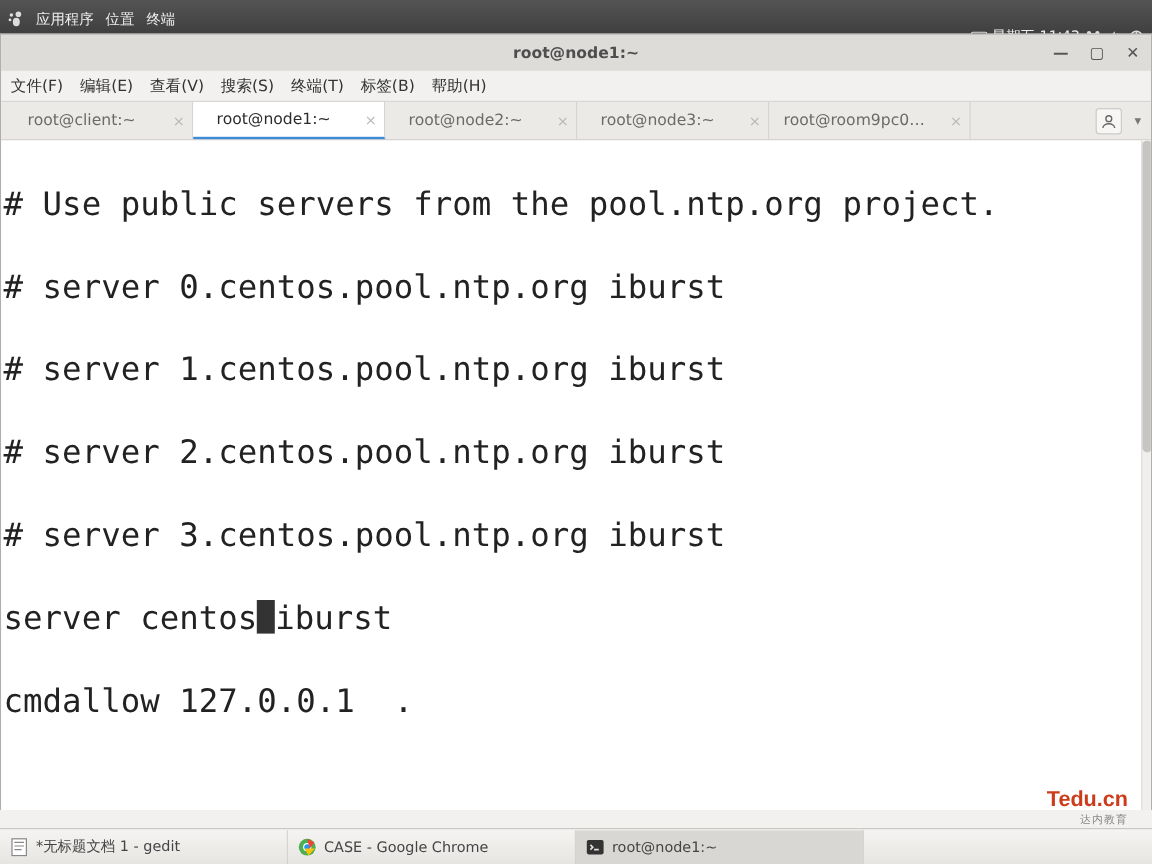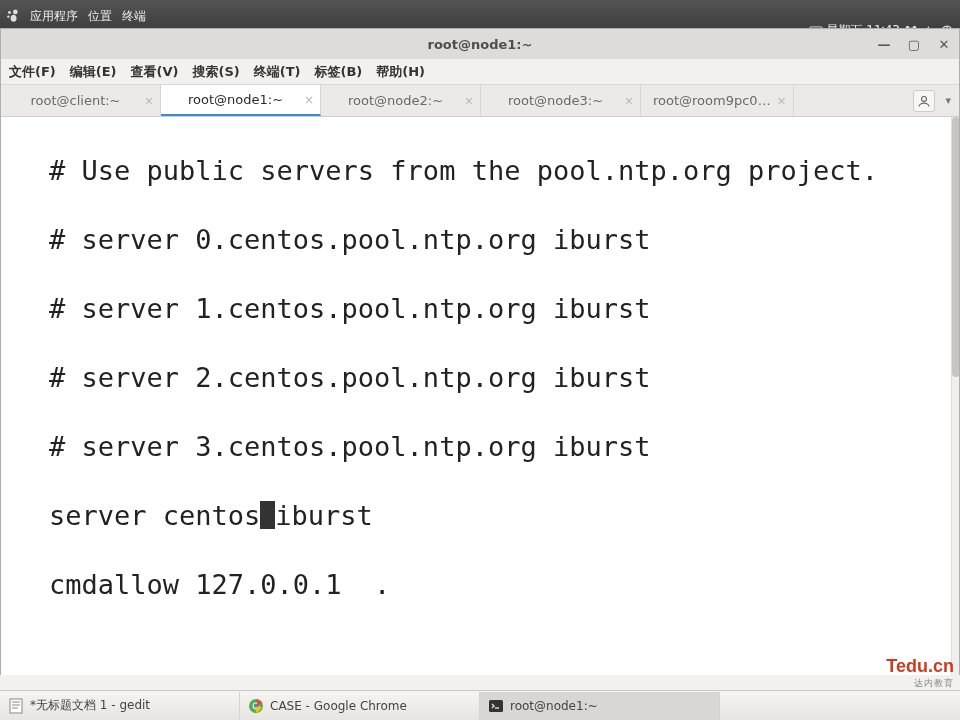--- a/index.html
+++ b/index.html
@@ -43,39 +43,38 @@
 }
 .titlebar .ttl { flex:1; text-align:center; }
 .win-btns { position:absolute; right:4px; display:flex; gap:8px; }
 .win-btn { width:22px; height:22px; display:flex; align-items:center; justify-content:center; font-size:13px; color:#555; cursor:pointer; }
 .menubar {
   height: 26px; background: #f2f1f0;
   display: flex; align-items: center; gap: 14px;
   font-size: 13px; color:#333;
   padding: 0 8px;
   border-bottom: 1px solid #d9d7d4;
-  font-weight: bold;
 }
 .menubar span { cursor:pointer; }
 
 
 .tabbar {
   height: 32px; background:#eceae7;
   display:flex; align-items:stretch;
   border-bottom: 1px solid #d0cecb;
   position: relative;
 }
 .tab {
   min-width: 160px;
   display:flex; align-items:center; justify-content:center;
   font-size: 13px; color:#6a6a6a;
   border-right:1px solid #d7d5d2;
   position:relative;
   cursor:pointer;
-  padding: 0 22px 0 12px;
+  padding: 0 37px 0 12px;
 }
 .tab.active {
   background: #fff; color:#2b2b2b;
   border-bottom: 2px solid #3d8ad6;
 }
 .tab .close-x {
   position:absolute; right:6px; top:50%; transform:translateY(-50%);
   font-size: 12px; color:#b7b7b7;
 }
 .tabbar-right {
@@ -83,21 +82,20 @@
 }
 .tabbar-right .icon-btn { width:22px; height:22px; display:flex; align-items:center; justify-content:center; border:1px solid #ccc; border-radius:3px; background:#f7f6f4; }
 
 
 .term {
   background:#ffffff;
   width: 958px;
   height: 558px;
   position:relative;
   overflow:hidden;
-  padding-left:46px;
 }
 .term-inner {
   font-family: "DejaVu Sans Mono", "Liberation Mono", monospace;
   font-size: 27px;
   line-height: 34.5px;
   color:#222;
   padding: 2px 2px;
   white-space: pre-wrap;
   word-break: break-all;
 }
@@ -124,21 +122,21 @@
   font-size:12px; color:#444;
   padding:0 18px 0 8px;
   border-right:1px solid #d6d4d0;
   min-width: 240px;
   cursor:pointer;
   text-align:right;
 }
 .task-item.active { background:#d9d7d3; }
 .task-item .app-icon { width:16px; height:16px; }
 .watermark {
-  position:absolute; right:6px; bottom:30px;
+  position:absolute; right:20px; bottom:30px;
   font-size:18px; font-weight:bold; color:#cc3b1a;
   font-family: Arial, sans-serif;
 }
 .watermark .sub { font-size:9px; color:#888; font-weight:normal; display:block; text-align:right; letter-spacing:1px; }
 </style>
 </head>
 <body>
 
 <div class="panel">
   <svg class="gnome-foot" viewBox="0 0 24 24">

